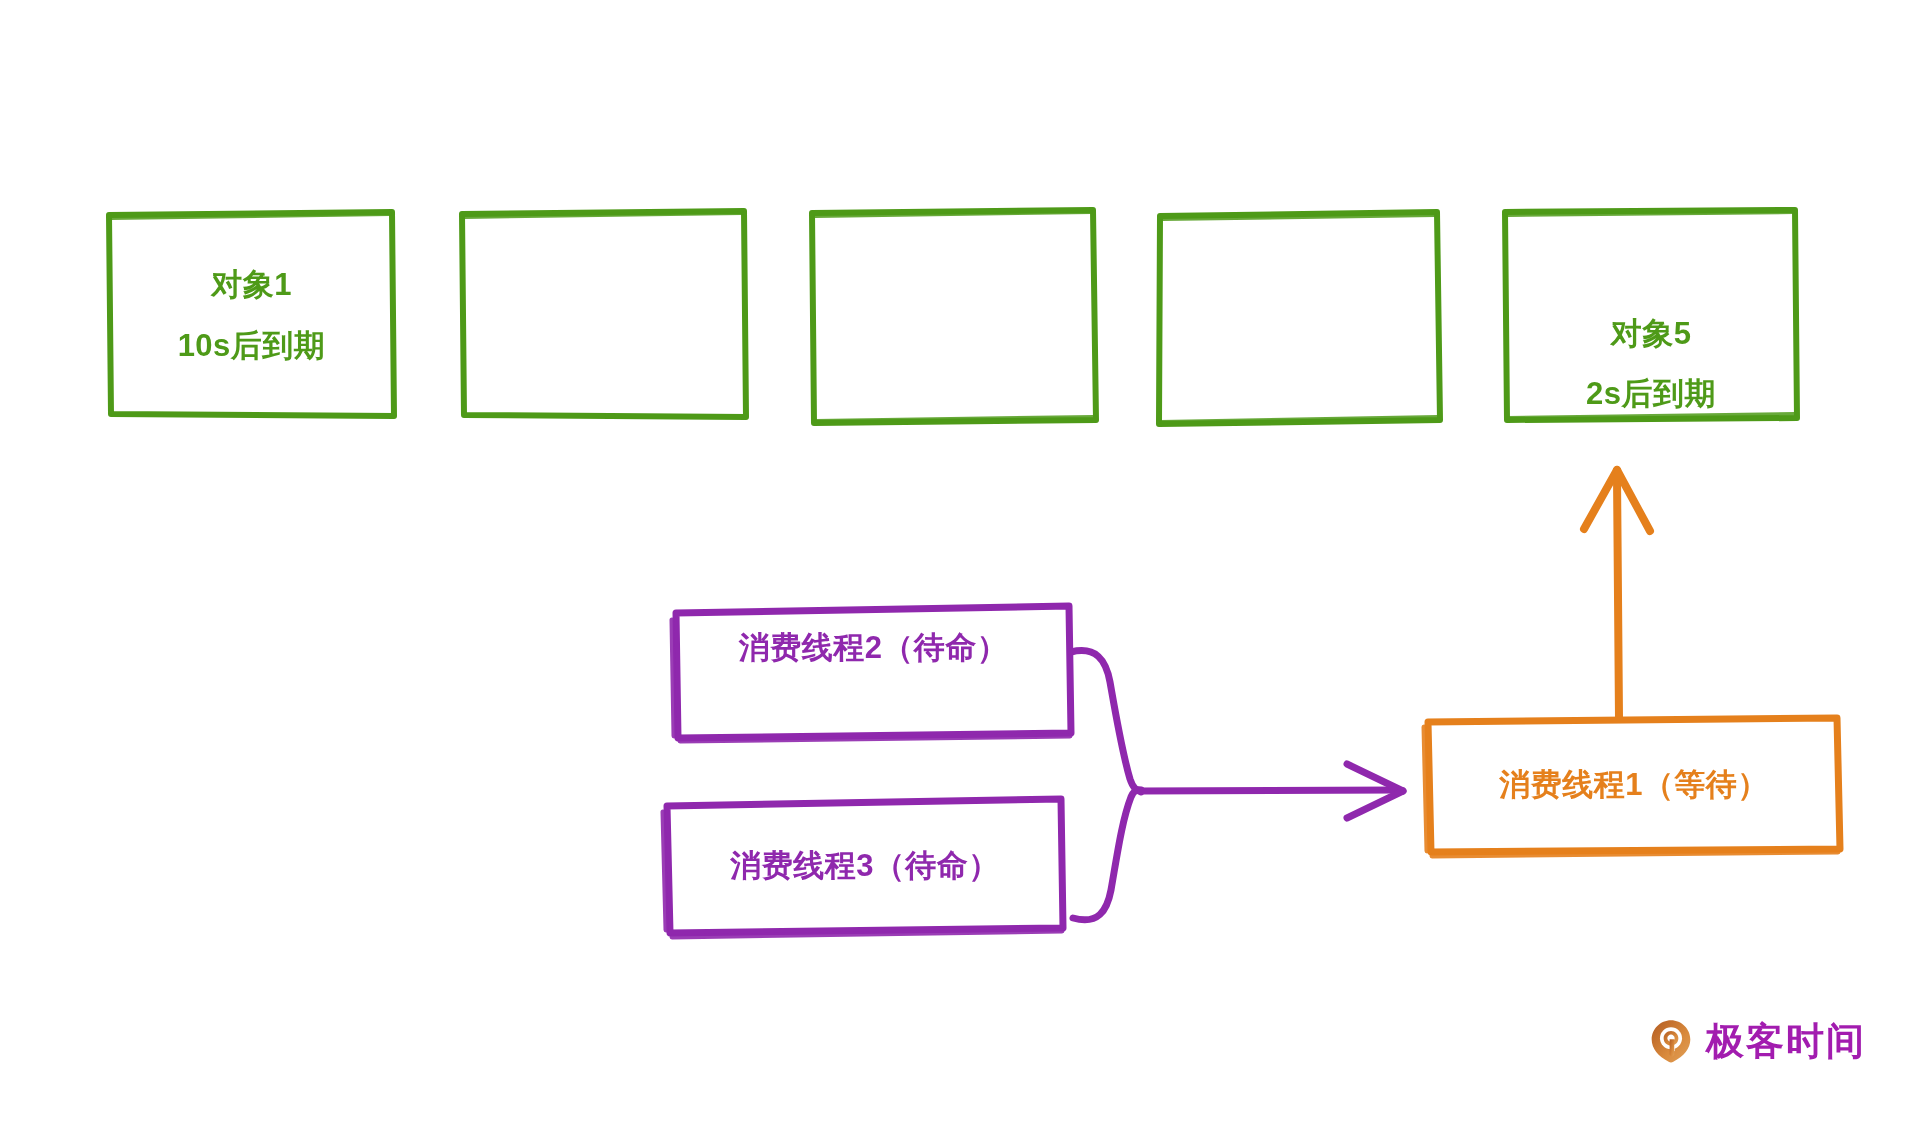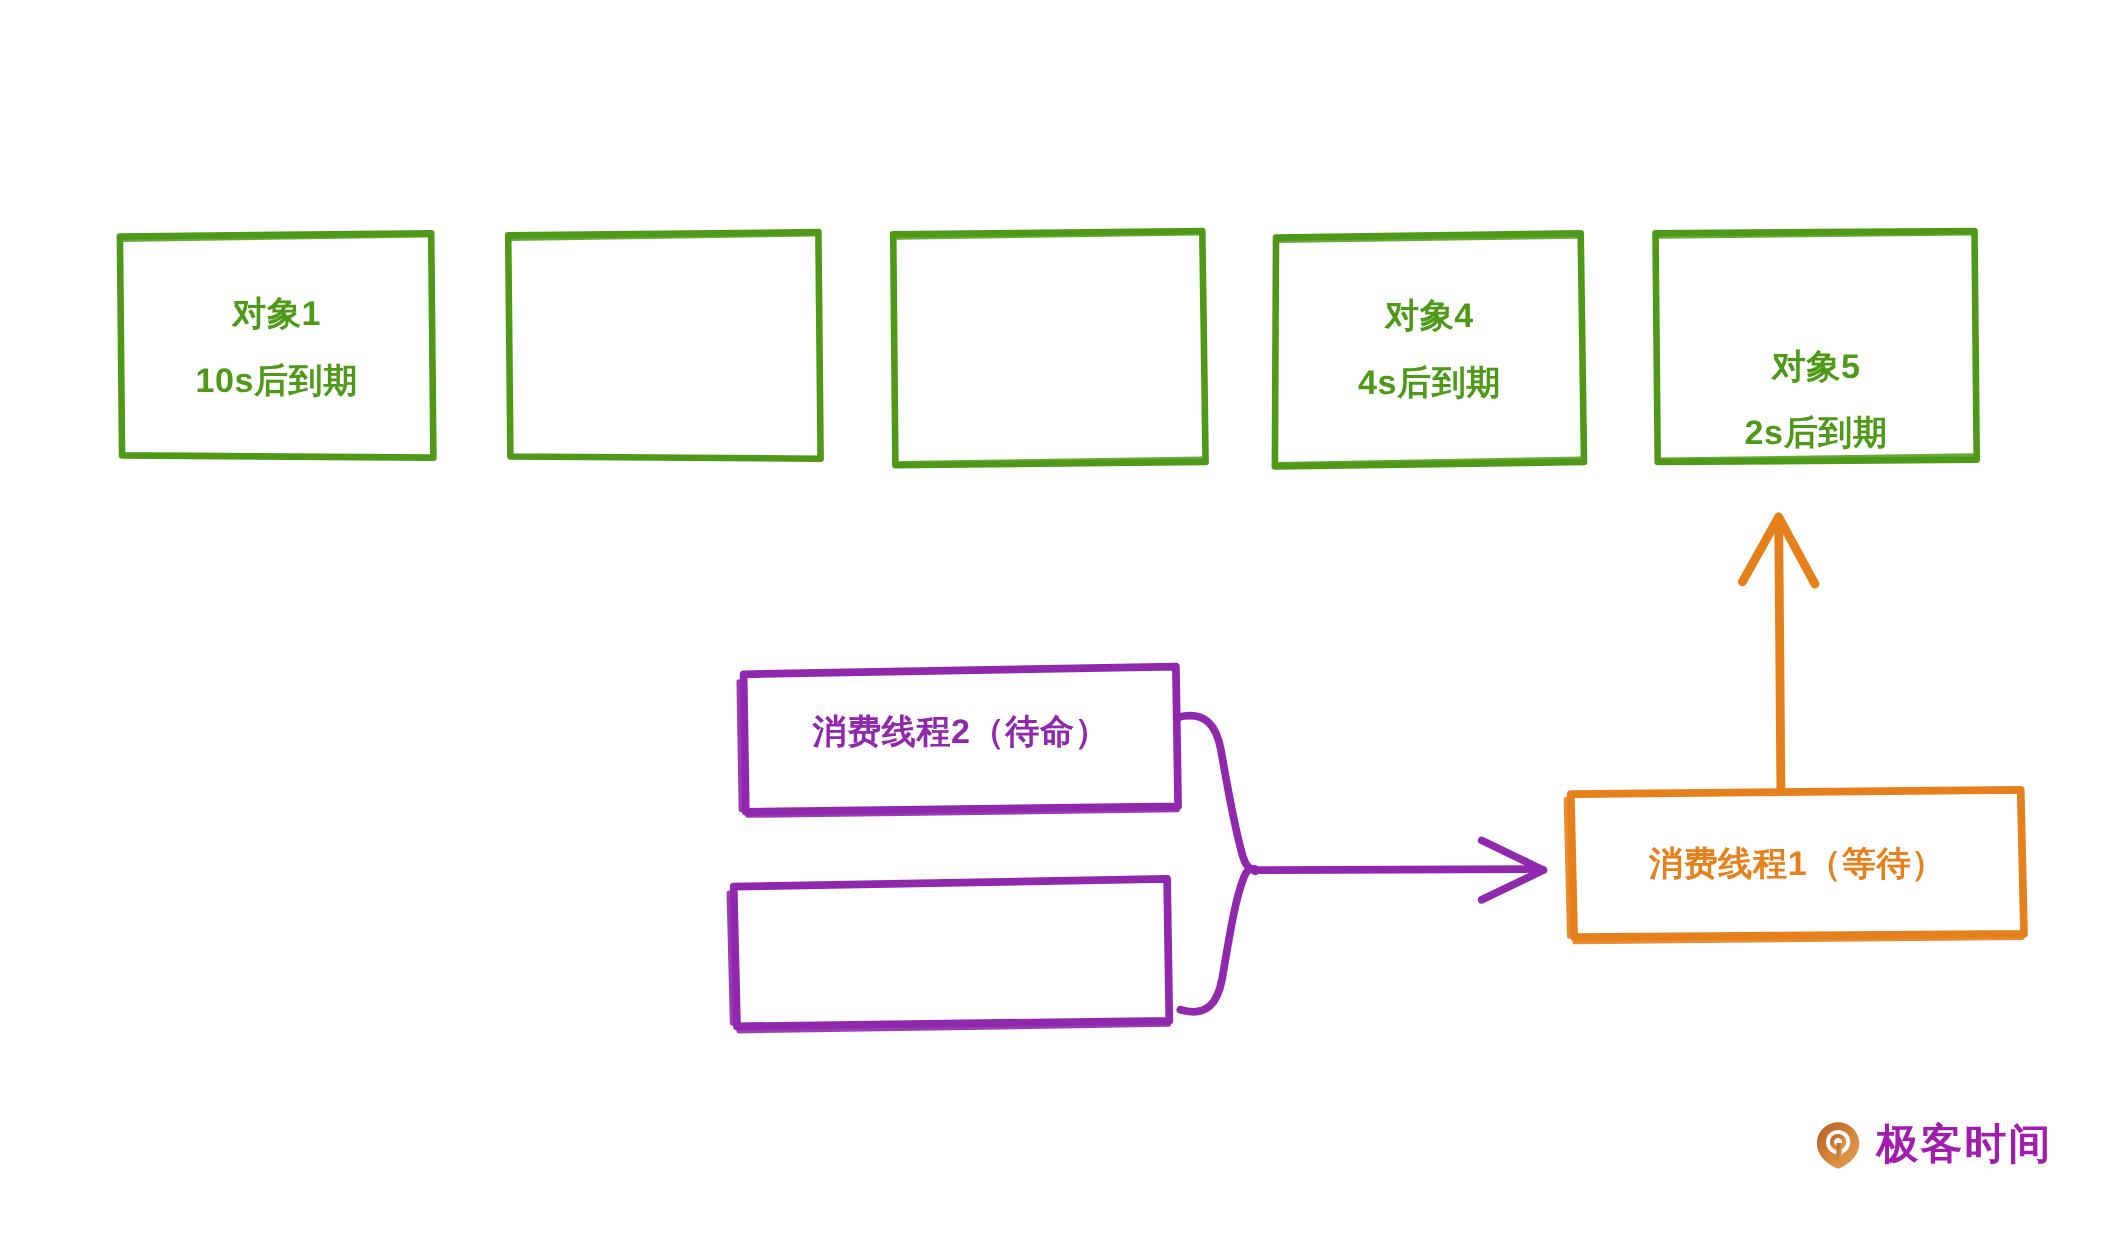--- a/index.html
+++ b/index.html
@@ -152,34 +152,33 @@
     </g>
   </svg>
 
   <div class="node-label obj-node" style="left:109px; top:215px; width:285px; height:201px;">
     <div class="obj-title">对象1</div>
     <div class="obj-sub">10s后到期</div>
   </div>
 
 
 
-  <div class="node-label obj-node" style="left:1159px; top:214px; width:281px; height:207px;">
-    <div class="obj-title">对象4</div>
-    <div class="obj-sub">4s后到期</div>
-  </div>
 
   <div class="node-label obj-node" style="left:1505px; top:211px; width:292px; height:207px;justify-content:flex-end;">
     <div class="obj-title">对象5</div>
     <div class="obj-sub">2s后到期</div>
   </div>
 
-  <div class="node-label thread-node" style="left:676px; top:601px; width:395px; height:128px;">
+  <div class="node-label thread-node" style="left:676px; top:584px; width:395px; height:128px;">
     <div>消费线程2（待命）</div>
   </div>
 
+  <div class="node-label thread-node" style="left:667px; top:801px; width:396px; height:130px;">
+    <div>消费线程3（待命）</div>
+  </div>
 
   <div class="node-label thread-node waiting" style="left:1428px; top:719px; width:412px; height:132px;">
     <div>消费线程1（等待）</div>
   </div>
 
   <div class="logo-wrap">
     <svg class="logo-mark" viewBox="0 0 100 100" xmlns="http://www.w3.org/2000/svg">
       <defs>
         <linearGradient id="gt-grad" x1="0" y1="0" x2="1" y2="1">
           <stop offset="0%" stop-color="#b35c22"></stop>

